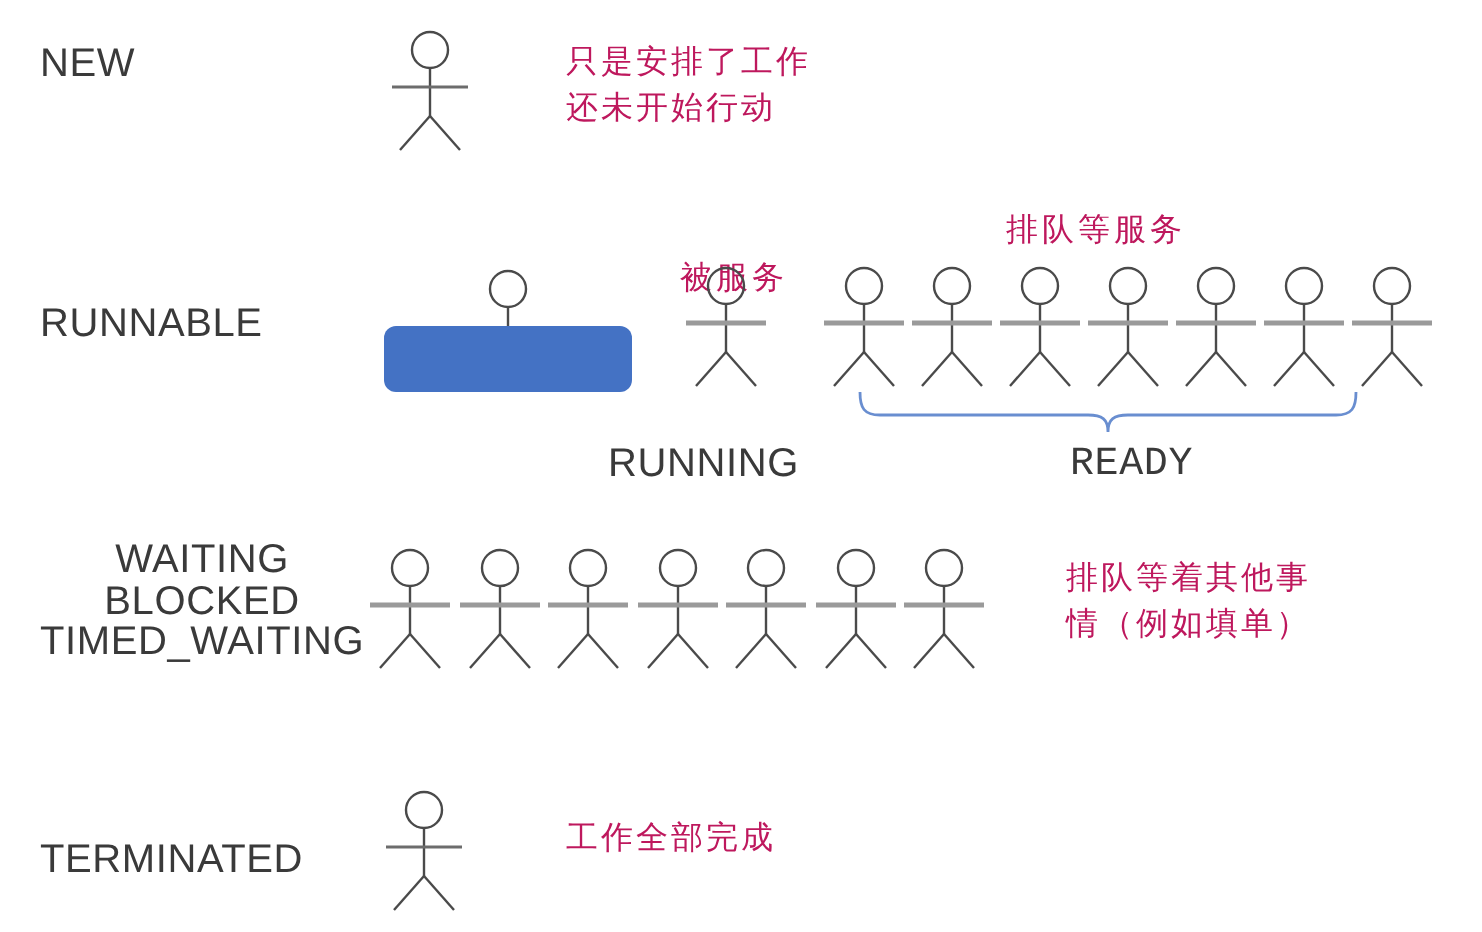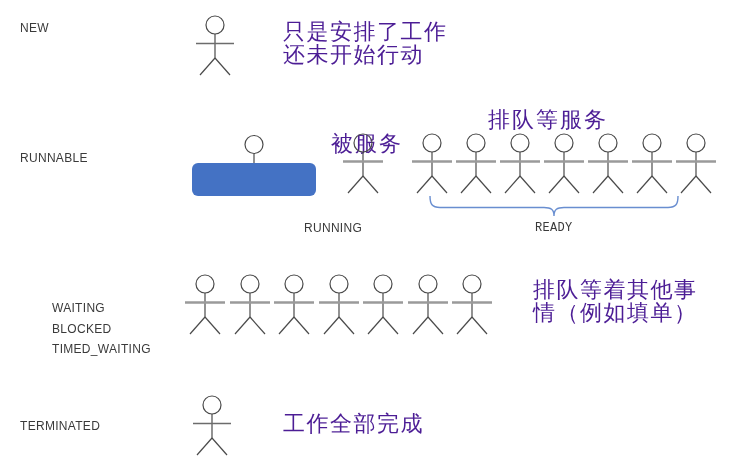--- a/index.html
+++ b/index.html
@@ -2,25 +2,25 @@
 <html><head>
 <meta charset="utf-8">
 <style>
   html,body { margin:0; padding:0; background:#ffffff; }
   .canvas {
     position:relative; width:741px; height:466px; background:#ffffff;
     font-family:"Liberation Sans", sans-serif; color:#3a3a3a; overflow:hidden;
   }
   .abs { position:absolute; }
   .state-label {
-    font-size:12px; letter-spacing:0.3px; color:#3a3a3a; white-space:nowrap;
+    font-size:20px; letter-spacing:0.3px; color:#3a3a3a; white-space:nowrap;text-align:center;
   }
   .state-label-multi div { line-height:20.5px; }
   .cn {
-    font-size:22px; letter-spacing:1.5px; color:#4c1d95; white-space:nowrap;
+    font-size:16px; letter-spacing:1.5px; color:#be185d; white-space:nowrap;
   }
   .cn-head { text-align:center; letter-spacing:2px; }
   .desc div { line-height:23px; }
   .fig { display:block; }
   .fig-row { display:flex; }
   .counter-rect {
     position:absolute; left:192px; top:163px; width:124px; height:33px;
     background:#4472C4; border-radius:6px;
   }
   .hidden-defs { position:absolute; width:0; height:0; overflow:hidden; }
@@ -107,21 +107,21 @@
     </div>
 
   <svg class="abs" style="left:425px; top:192px;" width="258" height="28">
     <path d="M5,4 C5,12 7,15.5 15,15.5 L119,15.5 C126,15.5 129,17.5 129,24
              C129,17.5 132,15.5 139,15.5 L243,15.5 C251,15.5 253,12 253,4" fill="none" stroke="#4472C4" stroke-width="1.4" opacity="0.8"></path>
   </svg>
 
   <div class="abs state-label" style="left:304px; top:221px;">RUNNING</div>
   <div class="abs state-label" style="left:535px; top:221px;font-family:Liberation Mono, monospace;">READY</div>
 
-  <div class="abs state-label state-label-multi" style="left:20px; top:298px;margin-left:32px;">
+  <div class="abs state-label state-label-multi" style="left:20px; top:270px;">
     <div>WAITING</div>
     <div>BLOCKED</div>
     <div>TIMED_WAITING</div>
   </div>
 
   <div class="abs fig-row" style="left:183px; top:274px; gap:0.5px;">
     <svg class="fig" width="44" height="62">
         <use href="#sf-crowd" xlink:href="#sf-crowd"></use>
       </svg>
   <svg class="fig" width="44" height="62">

